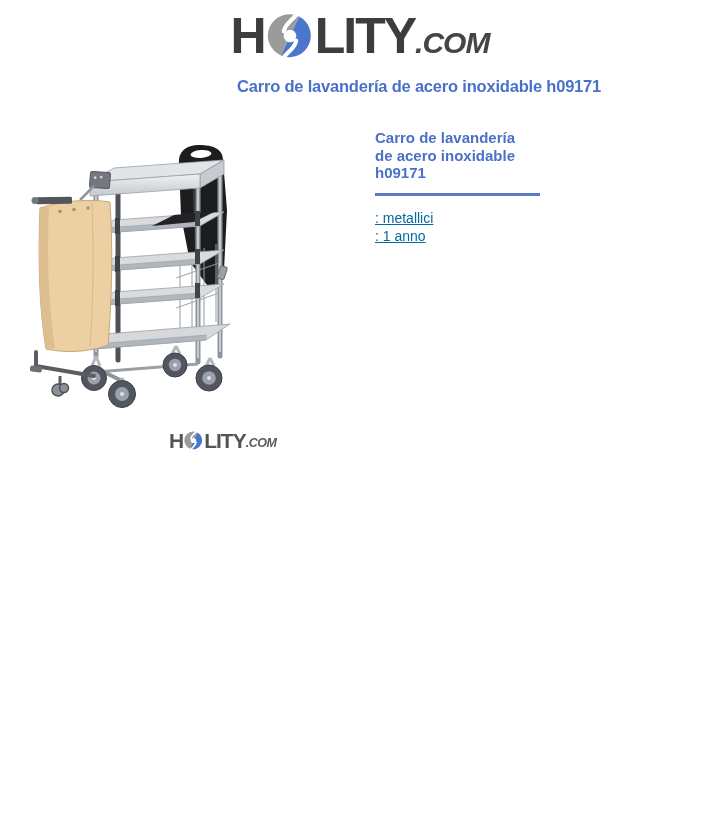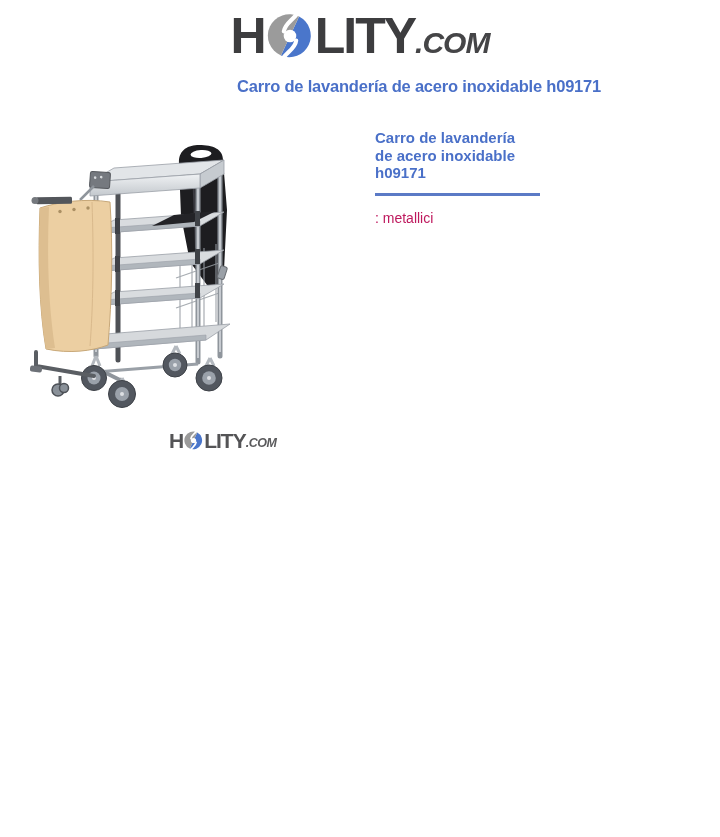--- a/index.html
+++ b/index.html
@@ -29,21 +29,21 @@
   .logo-sm .ltr{font-size:21px;letter-spacing:-1px;color:#545456;}
   .logo-sm .tld{font-size:12.5px;color:#5a5a5c;padding-bottom:2px;letter-spacing:-0.5px;}
   .logo-sm .o-icon{width:19px;height:19px;margin:0 1px;}
 
   
   .info-col{position:absolute;left:375px;top:129px;width:166px;}
   .info-col h2{margin:0;font-size:15px;line-height:17.5px;font-weight:bold;
                color:#4a70c8;width:158px;}
   .divider{width:165px;height:3px;background:#5b7ac6;border:0;margin:11px 0 0 0;}
   .attrs{list-style:none;margin:13px 0 0 0;padding:0;font-size:14px;
-         line-height:18.5px;color:#be185d;}
+         line-height:18.5px;color:#0369a1;text-decoration:underline;}
 </style>
 </head>
 <body>
 
 <div class="logo-row">
   <div class="logo">
     <span class="ltr">H</span>
     <svg class="o-icon" viewBox="-30 -30 60 60" aria-hidden="true">
       <path d="M 11.83 -25.36 A 28 28 0 0 1 -11.83 25.36 Z" fill="#4a76cb"></path>
       <path d="M 11.83 -25.36 A 28 28 0 1 0 -11.83 25.36 Z" fill="#9b9b9b"></path>
@@ -184,14 +184,15 @@
   </svg>
   <span class="ltr">LITY</span>
   <span class="tld">.COM</span>
 </div>
 
 <section class="info-col">
   <h2>Carro de lavandería de acero inoxidable h09171</h2>
   <hr class="divider">
   <ul class="attrs">
     <li>: metallici</li>
+    <li>: 1 anno</li>
   </ul>
 </section>
 
 </body></html>

